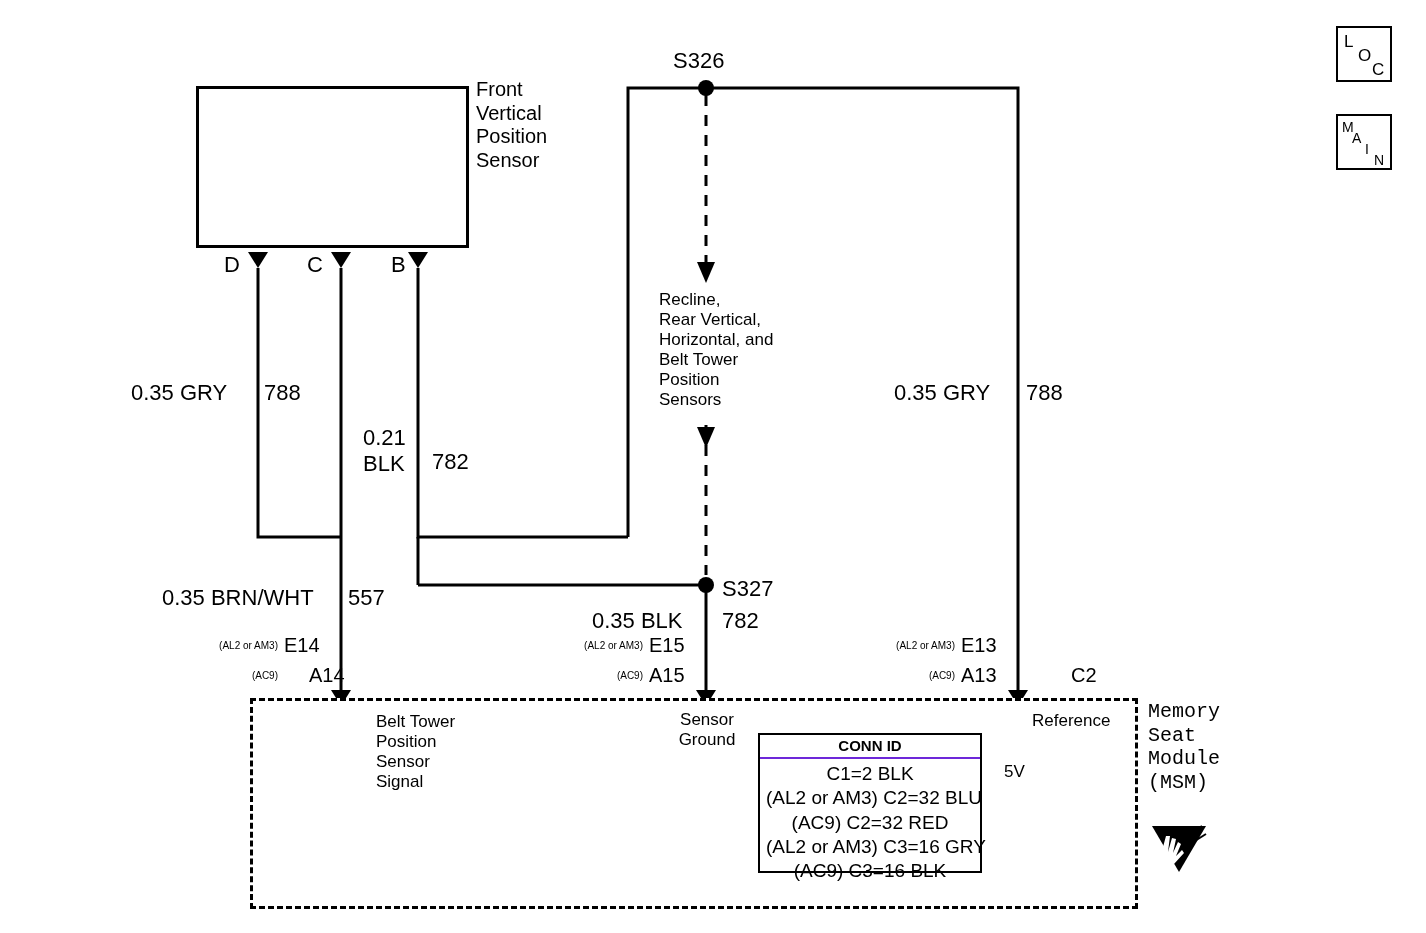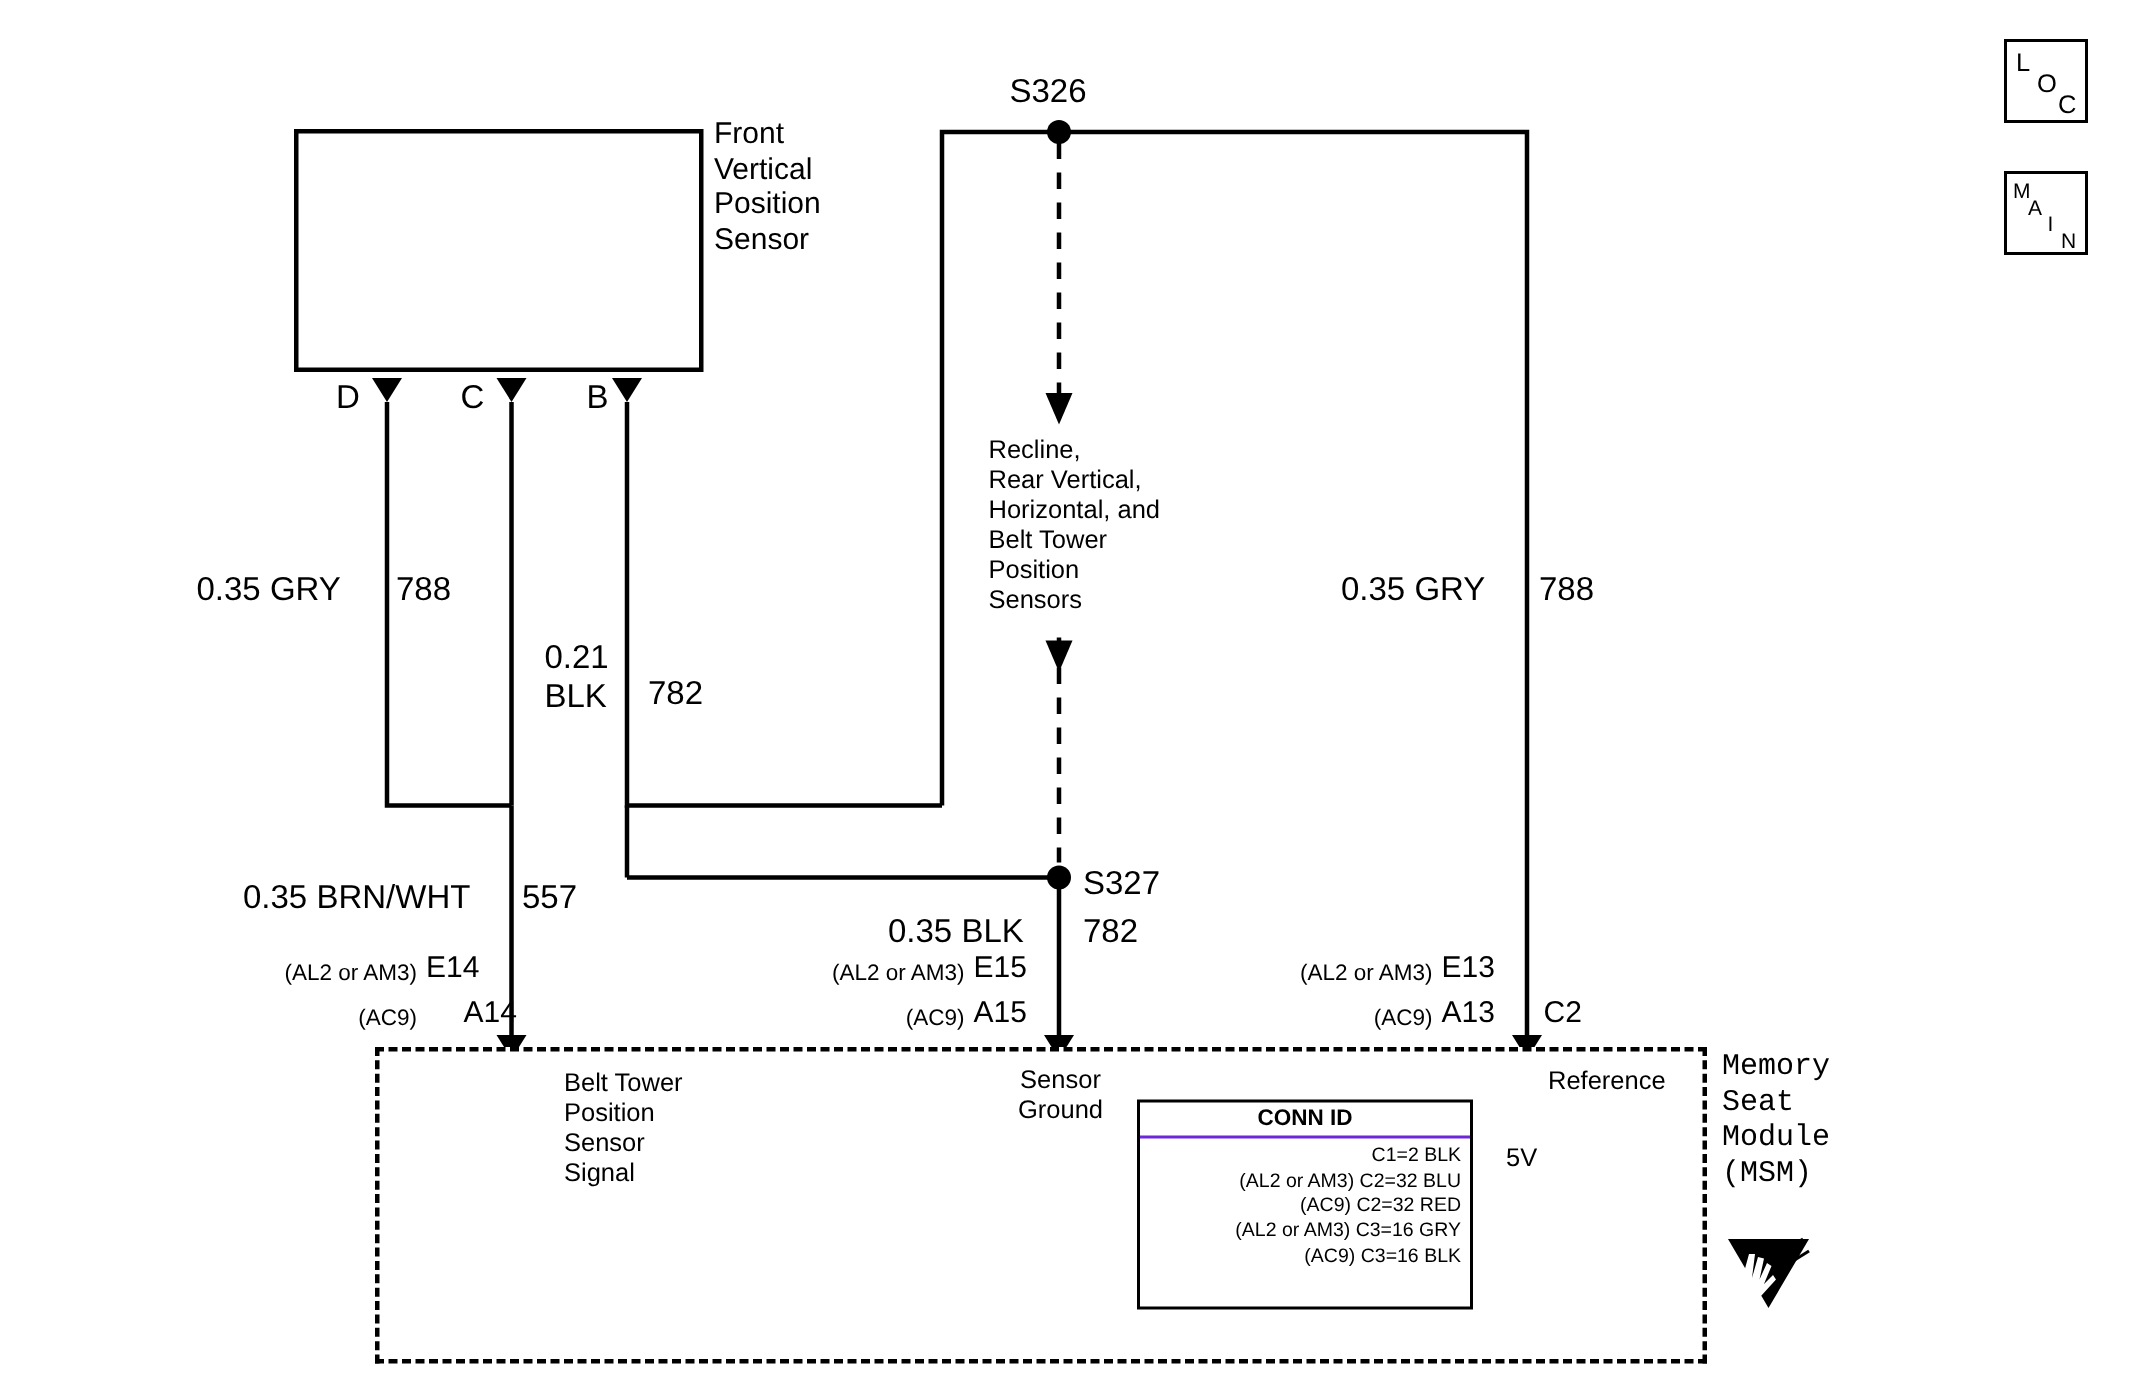--- a/index.html
+++ b/index.html
@@ -21,21 +21,21 @@
   .lbl {
     position: absolute;
     white-space: pre;
     line-height: 1.18;
     color: #000;
   }
   .t24 { font-size: 20px; }
   .t22 { font-size: 22px; }
   .t20 { font-size: 20px; }
   .t17 { font-size: 17px; }
-  .t15 { font-size: 15px; }
+  .t15 { font-size: 10px; }
   .t14 { font-size: 14px; }
   .ctr { text-align: center; }
   .rgt { text-align: right; }
 
   
   .box {
     position: absolute;
     border: 3px solid #000;
     box-sizing: border-box;
     background: #fff;
@@ -70,22 +70,22 @@
     border-bottom: 2px solid #6d28d9;
     text-align: center;
     font-size: 15px;
     font-weight: bold;
     padding: 2px 0 3px 0;
   }
   .connid-rows {
     padding: 3px 6px 4px 6px;
   }
   .connid-row {
-    font-size: 13px;
-    text-align: right;
+    font-size: 19px;
+    text-align: center;
     line-height: 1.28;
     white-space: pre;
   }
 </style>
 </head>
 <body>
 
 <div id="page">
 
   <svg class="layer" viewBox="0 0 1426 933">
@@ -227,21 +227,21 @@
   <div class="lbl t15 rgt" style="left:513px; top:640px; width:130px;">(AL2 or AM3)</div>
   <div class="lbl t20" style="left:649px; top:634px;">E15</div>
   <div class="lbl t15 rgt" style="left:543px; top:670px; width:100px;">(AC9)</div>
   <div class="lbl t20" style="left:649px; top:664px;">A15</div>
 
   <div class="lbl t15 rgt" style="left:825px; top:640px; width:130px;">(AL2 or AM3)</div>
   <div class="lbl t20" style="left:961px; top:634px;">E13</div>
   <div class="lbl t15 rgt" style="left:855px; top:670px; width:100px;">(AC9)</div>
   <div class="lbl t20" style="left:961px; top:664px;">A13</div>
 
-  <div class="lbl t20" style="left:1029px; top:664px;">C2</div>
+  <div class="lbl t20" style="left:1071px; top:664px;">C2</div>
 
   <div class="lbl t17" style="left:376px; top:712px;">Belt Tower
 Position
 Sensor
 Signal</div>
   <div class="lbl t17 ctr" style="left:652px; top:710px; width:110px;">Sensor
 Ground</div>
   <div class="lbl t17" style="left:1032px; top:711px;">Reference</div>
   <div class="lbl t17" style="left:1004px; top:762px;">5V</div>
 

